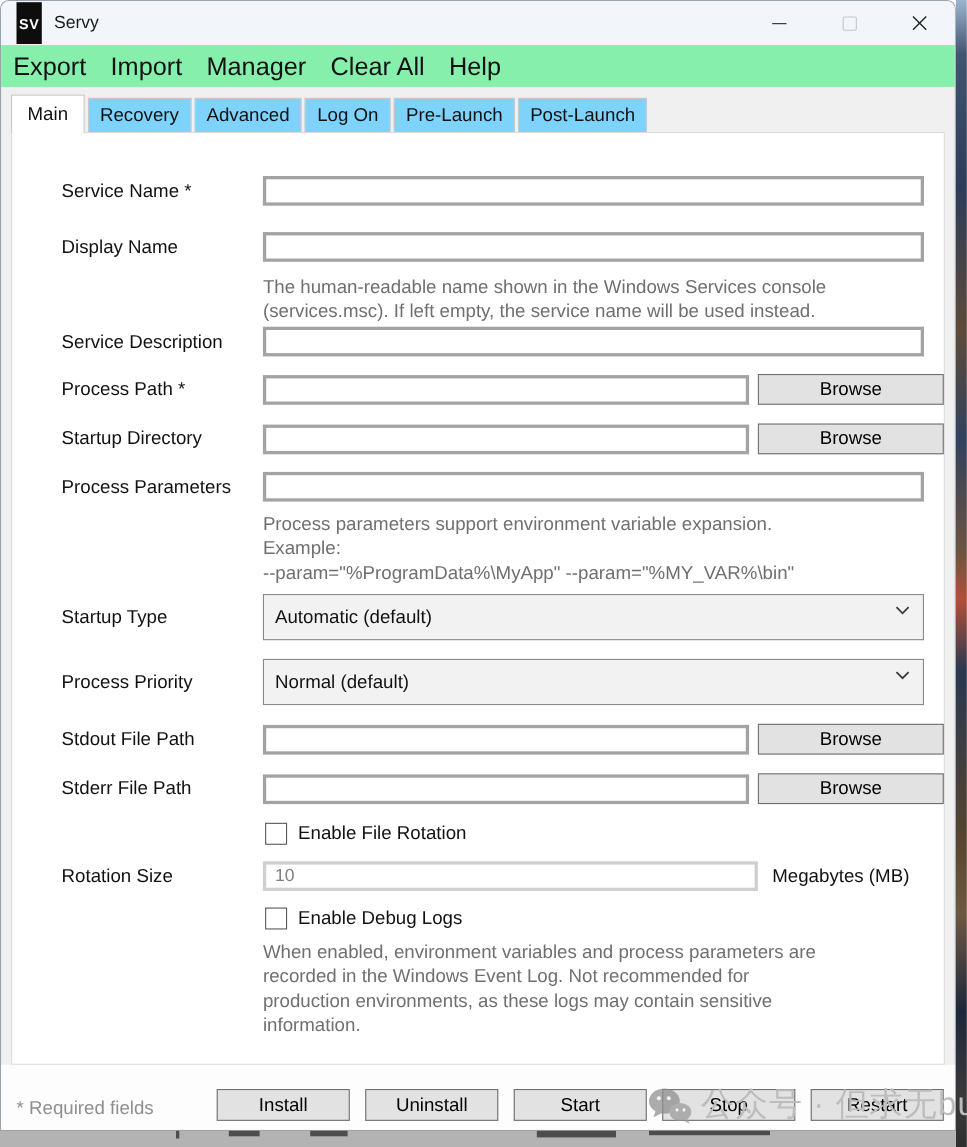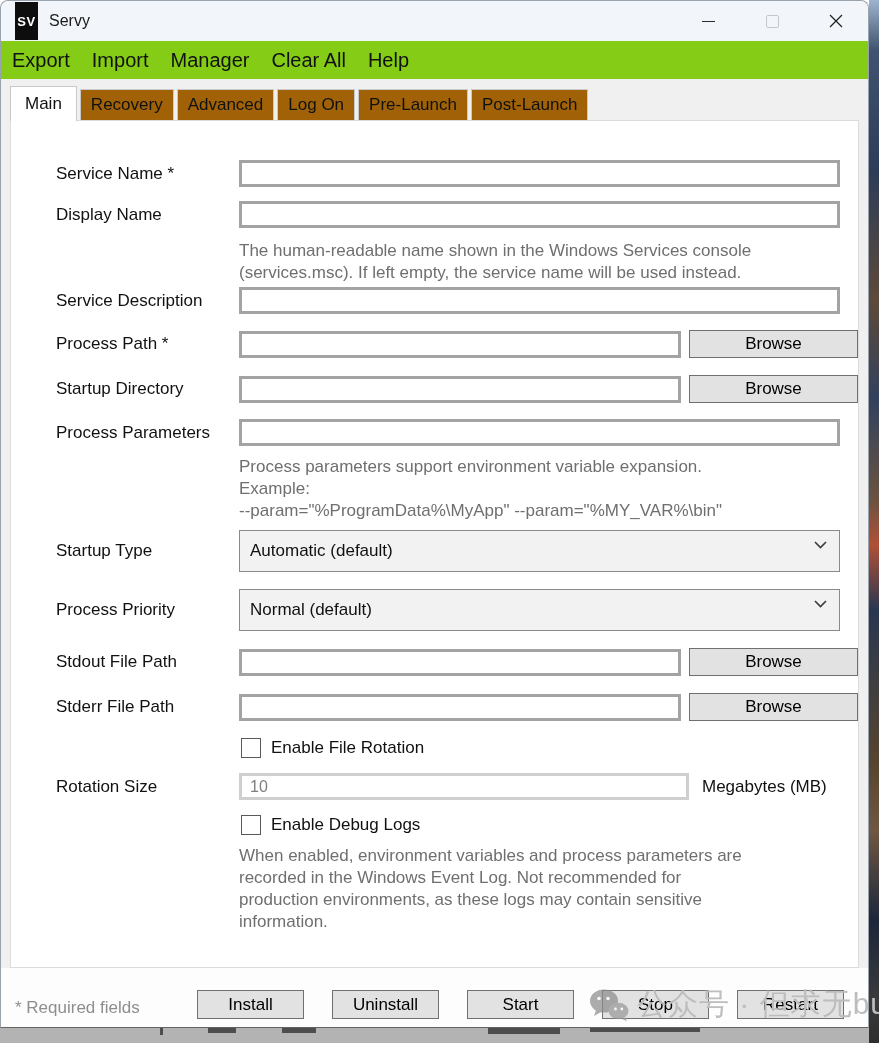--- a/index.html
+++ b/index.html
@@ -46,30 +46,30 @@
     letter-spacing:0.5px; flex:none;
   }
   .title-text { margin-left:11px; font-size:16px; color:#1b1b1b; }
   .window-controls { margin-left:auto; display:flex; height:100%; }
   .wc-btn { width:64px; height:100%; display:flex; align-items:center; justify-content:center; }
   .min-glyph { width:13px; height:0; border-top:1.6px solid #2b2b2b; }
   .max-glyph { width:13px; height:13px; border:1.4px solid #c3c8cd; border-radius:2px; }
 
   
   .menubar {
-    height:38px; flex:none; background:#84cc16;
-    display:flex; align-items:flex-end; padding-left:0; font-size:20px; color:#111;
+    height:38px; flex:none; background:#86efac;
+    display:flex; align-items:flex-end; padding-left:0; font-size:23px; color:#111;
   }
   .menu-item { padding:0 11px; height:100%; display:flex; align-items:center; }
 
   
   .tabstrip { flex:none; display:flex; margin:10px 9px 0 9px; height:31px; align-items:flex-end; position:relative; z-index:2; }
   .tab {
     height:31px; line-height:29px; padding:0 10px; font-size:17px; color:#111;
-    background:#a16207; border:1px solid #c9c9c9; border-bottom:none; margin-right:3px;
+    background:#7dd3fc; border:1px solid #c9c9c9; border-bottom:none; margin-right:3px;
   }
   .tab.active {
     height:35px; line-height:33px; margin-top:-4px; margin-bottom:-1px;
     background:#ffffff; border-color:#c9c9c9; padding:0 14px; position:relative; z-index:3;
   }
 
   
   .tabpage {
     margin:0 9px; background:#ffffff; border:1px solid #dcdcdc;
     height:848px; flex:none; padding-top:39px; position:relative; z-index:1;
@@ -100,41 +100,41 @@
   .selectbox svg { position:absolute; right:12px; top:10px; }
   .cbrow { display:flex; align-items:center; margin-left:230px; }
   .checkbox { width:20px; height:20px; border:1px solid #595959; background:#fff; flex:none; }
   .cblabel { margin-left:10px; font-size:17px; color:#111; }
   .unit-label { margin-left:13px; font-size:17px; color:#111; }
 
   
   .bottombar { flex:1; background:#fdfdfd; position:relative; }
   .required-note { position:absolute; left:14px; top:30px; font-size:17px; color:#8e8e8e; }
   .footer-btn {
-    position:absolute; top:22px; width:107px; height:29px;
+    position:absolute; top:22px; width:121px; height:29px;
     background:#e2e2e2; border:1px solid #707070; font-size:17px; color:#000;
     font-family:"Liberation Sans", sans-serif; display:flex; align-items:center; justify-content:center;
     z-index:1;
   }
   .fb-install  { left:196px; }
   .fb-uninstall{ left:331px; }
   .fb-start    { left:466px; }
   .fb-stop     { left:601px; }
   .fb-restart  { left:736px; }
 
   .watermark {
     position:absolute; left:588px; top:16px; display:flex; align-items:center;
     z-index:5; pointer-events:none;
   }
   .watermark-text {
     margin-left:8px; font-size:30px; color:#bdbdbd; letter-spacing:1px; white-space:nowrap;
   }
 
   
-  .mb14{margin-bottom:14px}.mb12{margin-bottom:12px}.mb3{margin-bottom:3px}
+  .mb14{margin-bottom:24px}.mb12{margin-bottom:12px}.mb3{margin-bottom:3px}
   .mb16{margin-bottom:16px}.mb17{margin-bottom:17px}.mb10{margin-bottom:10px}
   .mb8{margin-bottom:8px}.mb15{margin-bottom:15px}
 </style>
 </head>
 <body>
 
 <div class="window">
 
   <div class="titlebar">
     <div class="app-icon">SV</div>

